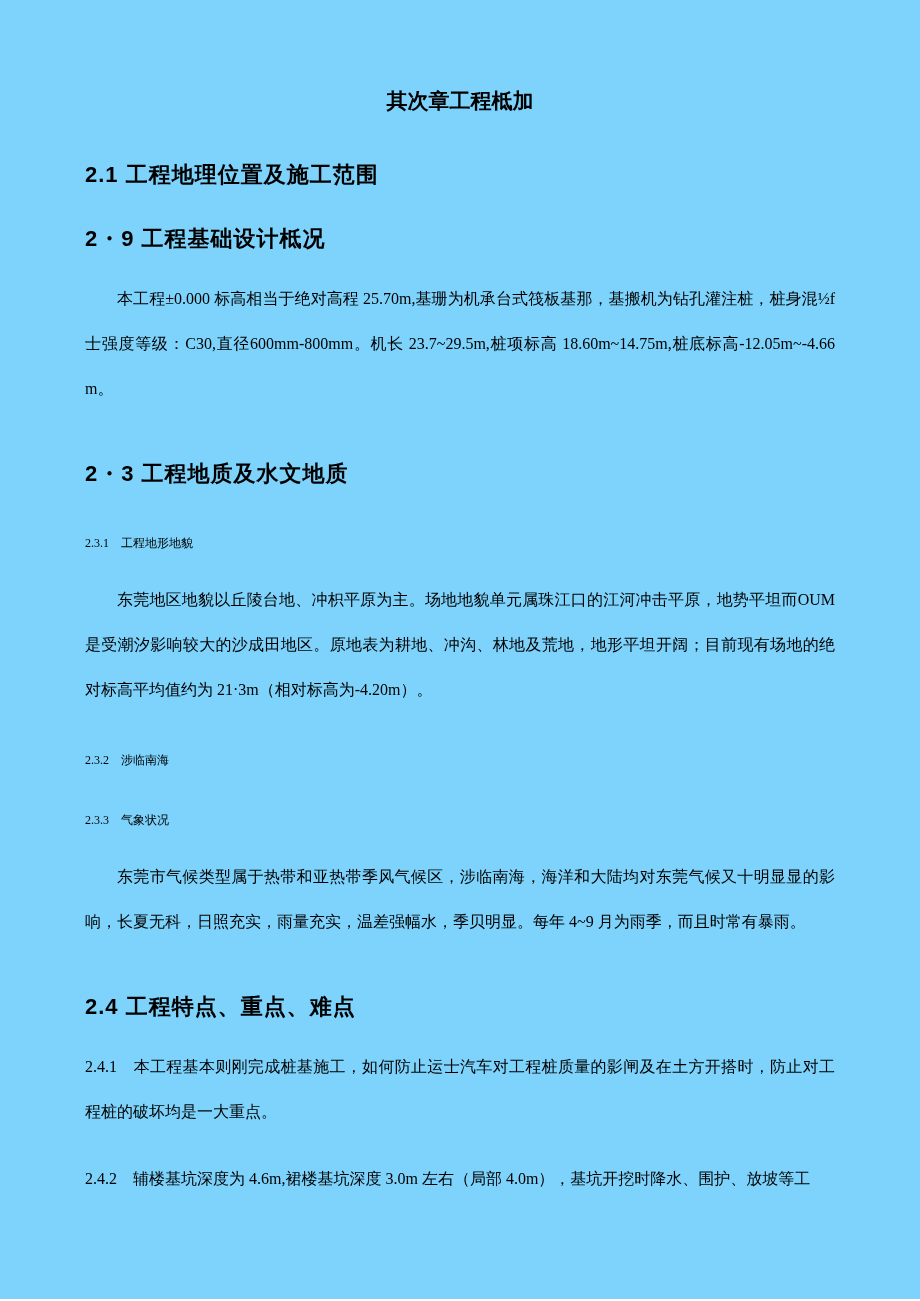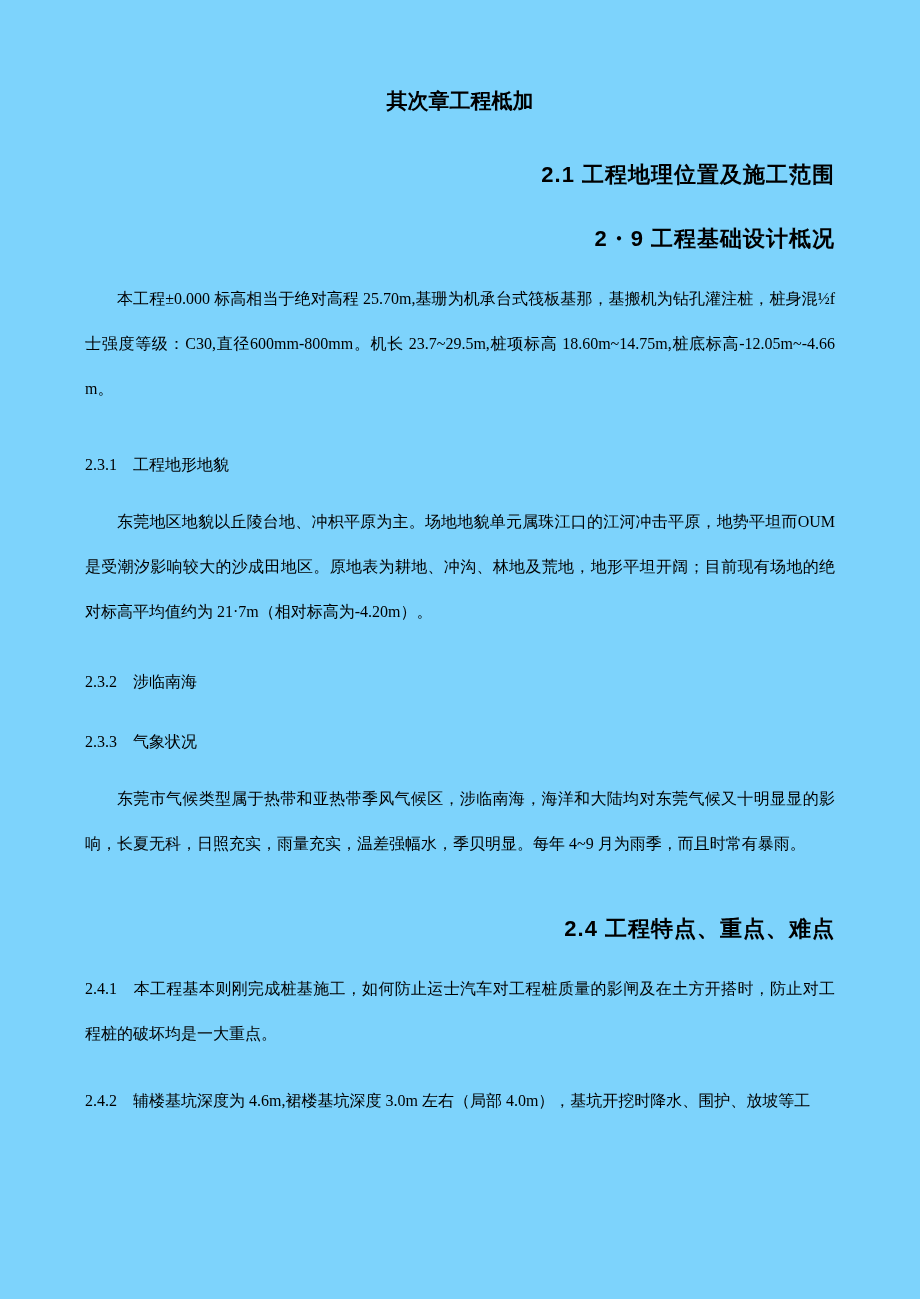--- a/index.html
+++ b/index.html
@@ -27,27 +27,26 @@
     margin: 0 0 44px 0;
     font-family: "Liberation Serif", serif;
   }
   .h-major {
     font-size: 22px;
     font-weight: bold;
     line-height: 30px;
     margin: 34px 0 0 0;
     font-family: "Liberation Sans", sans-serif;
     letter-spacing: 1px;
-    text-align: right;
   }
   .h-major.first {
     margin-top: 0;
   }
   .h-sub {
-    font-size: 16px;
+    font-size: 12px;
     font-weight: normal;
     line-height: 24px;
     margin: 36px 0 0 0;
     font-family: "Liberation Serif", serif;
   }
   p.body {
     font-size: 16px;
     line-height: 45px;
     margin: 22px 0 0 0;
     text-align: justify;
@@ -65,24 +64,25 @@
 <div class="page">
 
   <div class="doc-title">其次章工程柢加</div>
 
   <h2 class="h-major first">2.1 工程地理位置及施工范围</h2>
 
   <h2 class="h-major">2・9 工程基础设计柢况</h2>
 
   <p class="body indent">本工程±0.000 标高相当于绝对高程 25.70m,基珊为机承台式筏板基那，基搬机为钻孔灌注桩，桩身混½f士强度等级：C30,直径600mm-800mm。机长 23.7~29.5m,桩项标高 18.60m~14.75m,桩底标高-12.05m~-4.66m。</p>
 
+  <h2 class="h-major gap-xl">2・3 工程地质及水文地质</h2>
 
   <div class="h-sub gap-lg">2.3.1　工程地形地貌</div>
 
-  <p class="body indent">东莞地区地貌以丘陵台地、冲枳平原为主。场地地貌单元属珠江口的江河冲击平原，地势平坦而OUM 是受潮汐影响较大的沙成田地区。原地表为耕地、冲沟、林地及荒地，地形平坦开阔；目前现有场地的绝对标高平均值约为 21·7m（相对标高为-4.20m）。</p>
+  <p class="body indent">东莞地区地貌以丘陵台地、冲枳平原为主。场地地貌单元属珠江口的江河冲击平原，地势平坦而OUM 是受潮汐影响较大的沙成田地区。原地表为耕地、冲沟、林地及荒地，地形平坦开阔；目前现有场地的绝对标高平均值约为 21·3m（相对标高为-4.20m）。</p>
 
   <div class="h-sub">2.3.2　涉临南海</div>
 
 
   <div class="h-sub">2.3.3　气象状况</div>
 
   <p class="body indent">东莞市气候类型属于热带和亚热带季风气候区，涉临南海，海洋和大陆均对东莞气候又十明显显的影响，长夏无科，日照充实，雨量充实，温差强幅水，季贝明显。每年 4~9 月为雨季，而且时常有暴雨。</p>
 
   <h2 class="h-major gap-xl">2.4 工程特点、重点、难点</h2>
 

